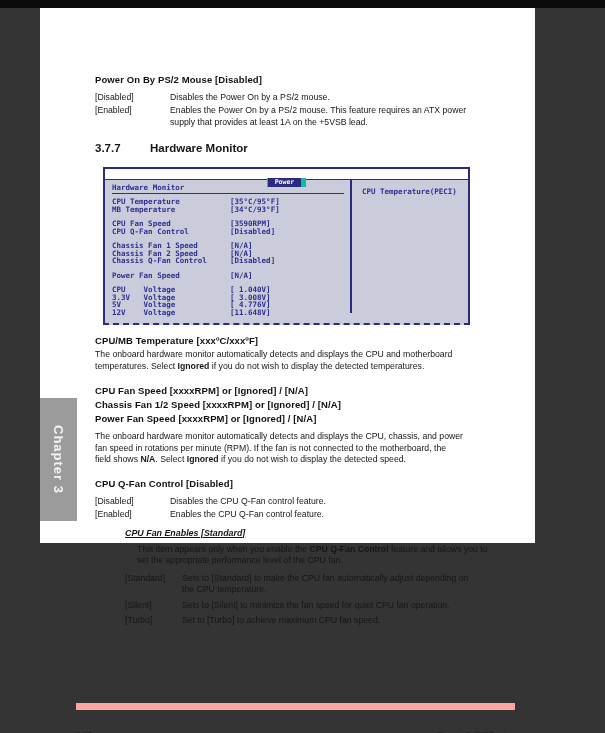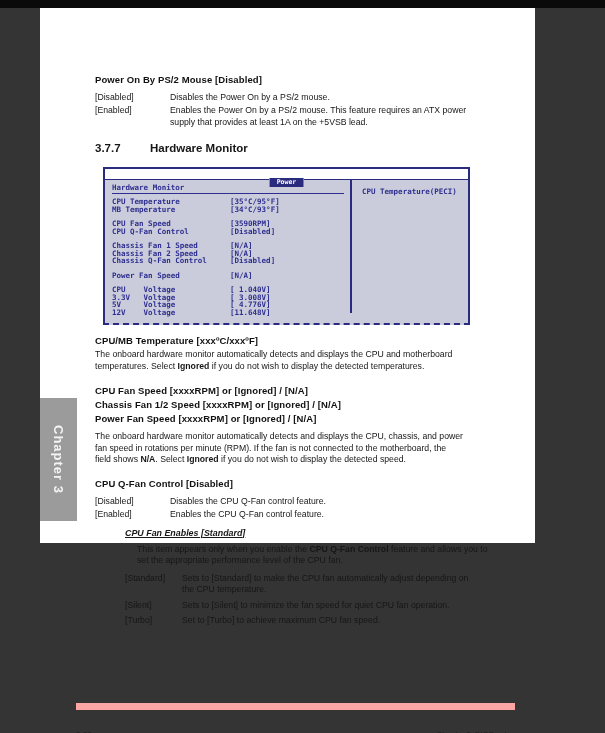--- a/index.html
+++ b/index.html
@@ -42,21 +42,21 @@
     font-family:"DejaVu Sans Mono","Liberation Mono",monospace;
     font-weight:bold;color:#2d2e8f;
   }
   .bios-title{
     height:9px;line-height:9px;background:#2a2b7e;color:#c9c9e2;
     font-size:7.5px;text-align:center;letter-spacing:1px;
   }
   .bios-tabs{height:10px;background:#ffffff;border-bottom:1.5px solid #2a2b7e;text-align:center;position:relative;}
   .bios-tab{
     display:inline-block;background:#2a2b7e;color:#ffffff;font-size:6.5px;
-    line-height:9px;padding:0 7px;border-left:1px solid #8a8aa6;border-right:1px solid #14b8a6;
+    line-height:9px;padding:0 7px;border-left:1px solid #8a8aa6;border-right:5px solid #14b8a6;
   }
   .bios-body{display:flex;height:133px;}
   .bios-left{flex:0 0 247px;box-sizing:border-box;border-right:2px solid #2a2b7e;padding:3px 4px 0 7px;}
   .bios-pane-head{font-size:7.5px;line-height:9px;}
   .bios-rule{border-top:1.5px solid #2d2e8f;margin:1px 2px 4px 0;}
   .brow{display:flex;font-size:7.5px;line-height:7.5px;}
   .brow span{white-space:pre;}
   .blabel{width:118px;flex:0 0 118px;}
   .bgap{margin-top:7px;}
   .bios-right{flex:1;padding:8px 0 0 10px;font-size:7.5px;line-height:8px;}

